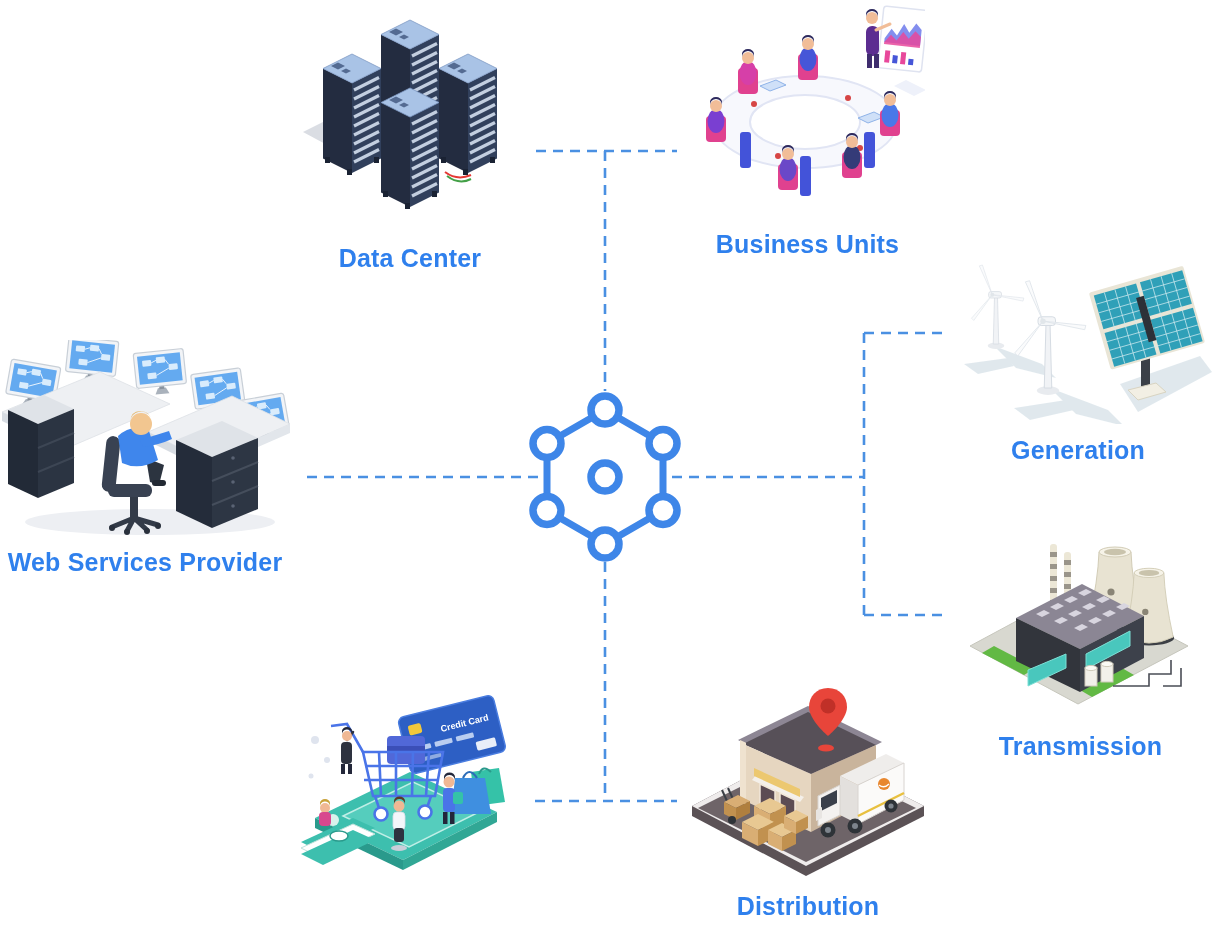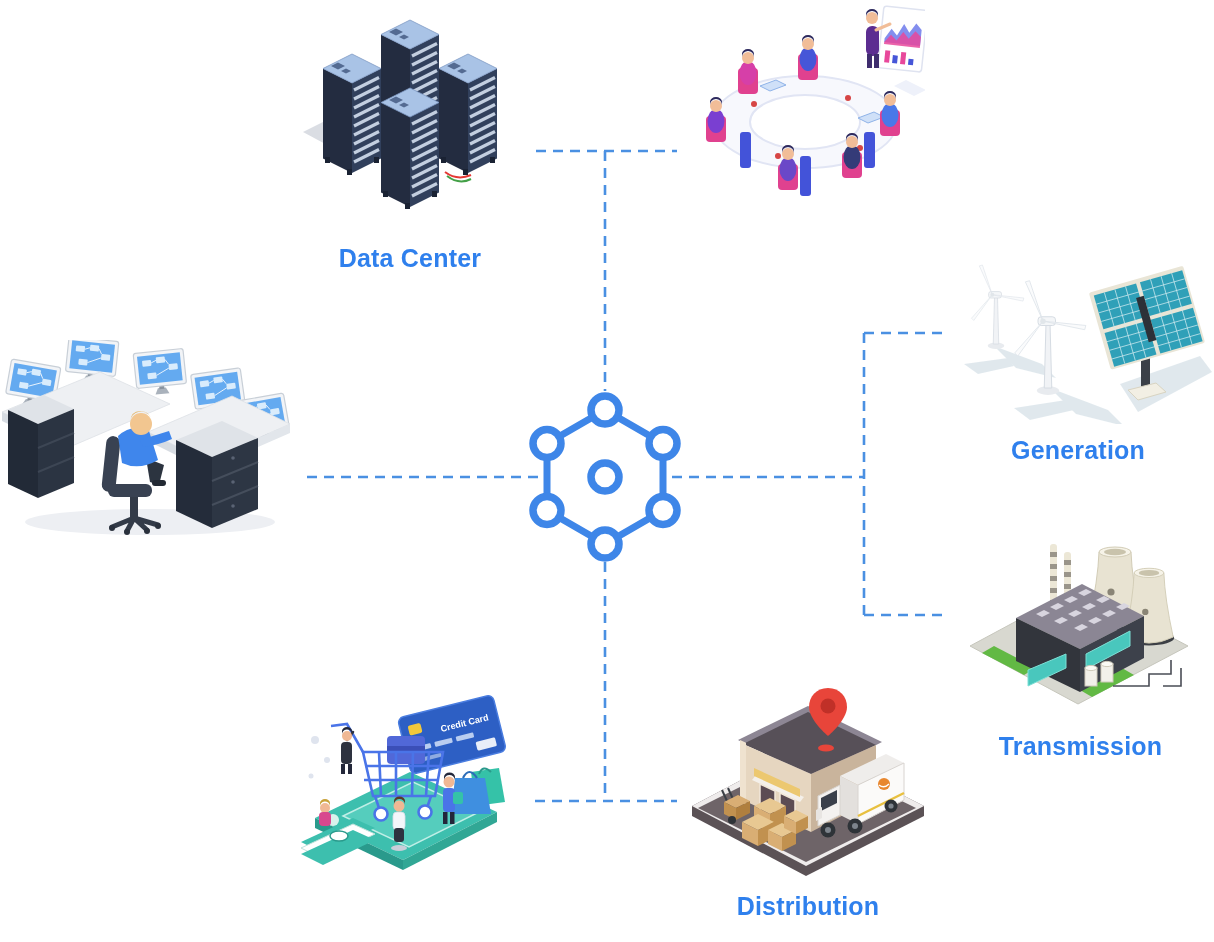--- a/index.html
+++ b/index.html
@@ -162,20 +162,21 @@
       <g style="color:#4a78e8">
           <use href="#person" transform="translate(200,112)"></use>
         </g>
       <g style="color:#343b78">
           <use href="#person" transform="translate(162,154)"></use>
         </g>
       <g style="color:#6a48c8">
           <use href="#person" transform="translate(98,166)"></use>
         </g>
     </svg>
+    <div class="label" style="margin-top:8px;">Business Units</div>
   </div>
 
   <div class="node" style="left:942px;top:236px;width:272px;">
     <svg width="272" height="188" viewBox="0 0 272 188">
       <defs>
         <g id="turbine">
           <ellipse cx="0" cy="2" rx="9" ry="3.5" fill="#e8ebef"></ellipse>
           <polygon points="-3,0 3,0 1.6,-52 -1.6,-52" fill="#f1f3f6" stroke="#d6dce3" stroke-width="0.8"></polygon>
           <rect x="-8" y="-57" width="14" height="7" rx="2.5" fill="#f4f6f8" stroke="#d6dce3" stroke-width="0.8"></rect>
           <g>
@@ -367,20 +368,21 @@
       </g>
       <g>
         <path d="M146,118 l18,7 l-5,20 l-9,-3 z" fill="#2c3440"></path>
         <rect x="152" y="140" width="14" height="6" rx="3" fill="#222933"></rect>
         <path d="M118,96 q14,-13 31,-5 l9,29 q-19,11 -36,3 z" fill="#3f86ec"></path>
         <path d="M140,100 q16,-5 29,-9 l3,8 q-13,6 -29,8 z" fill="#3f86ec"></path>
         <circle cx="141" cy="84" r="11" fill="#f2c690"></circle>
         <path d="M130,82 a11,11 0 0 1 21,-4 q-3,-7 -11,-7 q-9,0 -10,11 z" fill="#e5b96e"></path>
       </g>
     </svg>
+    <div class="label" style="margin-top:10px;">Web Services Provider</div>
   </div>
 
   <div class="node" style="left:295px;top:680px;width:228px;">
     <svg width="228" height="210" viewBox="0 0 228 210">
 
       <g transform="rotate(-14 155 55)">
         <rect x="108" y="26" width="98" height="58" rx="6" fill="#2d5fc4" stroke="#4a7de0" stroke-width="1.5"></rect>
         <rect x="116" y="36" width="13" height="10" rx="2" fill="#f2c83c"></rect>
         <text x="172" y="50" text-anchor="middle" font-size="9" font-weight="bold" fill="#ffffff" font-family="Liberation Sans, sans-serif">Credit Card</text>
         <g fill="#b9cdf0">

